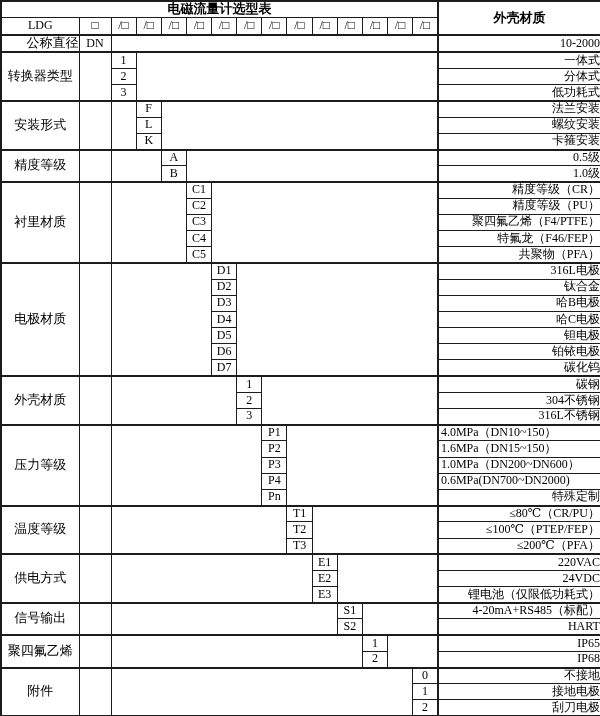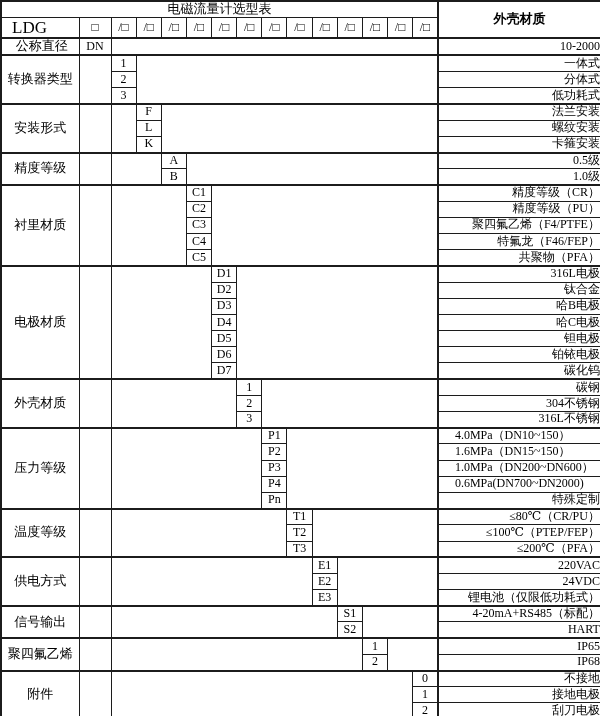--- a/index.html
+++ b/index.html
@@ -13,30 +13,30 @@
     font-size:12px;color:#000;background:#fff;
   }
   col.c-label{width:78px;}
   col.c-dn{width:32px;}
   col.c-code{width:25.15px;}
   col.c-desc{width:163px;}
   td{padding:0;text-align:center;vertical-align:middle;overflow:hidden;white-space:nowrap;line-height:1.15;}
   tr.trow{height:16.2px;}
   tr.title-row{height:15px;}
   tr.ldg-row{height:18px;}
-  td.title-cell{border-bottom:1px solid #1c1c1c;font-weight:normal;font-size:13px;}
+  td.title-cell{border-bottom:1px solid #1c1c1c;font-weight:bold;font-size:13px;}
   td.funchdr{border-left:2px solid #1c1c1c;font-weight:bold;font-size:13px;}
   td.lbl{border-right:1px solid #1c1c1c;font-size:13px;}
-  td.lbl-left{text-align:center;padding-left:3px;}
-  td.ldg-lbl{text-align:left;padding-left:10px;font-size:17px;}
+  td.lbl-left{text-align:right;padding-left:3px;}
+  td.ldg-lbl{text-align:left;padding-left:26px;font-size:12px;}
   td.dncol{border-right:1px solid #1c1c1c;}
   td.code{border:1px solid #1c1c1c;}
   td.slot{border:1px solid #1c1c1c;font-size:12px;}
   td.desc{border-left:2px solid #1c1c1c;border-top:1px solid #1c1c1c;text-align:right;}
-  td.desc.left{text-align:left;padding-left:16px;}
+  td.desc.left{text-align:left;padding-left:2px;}
   td.gapL,td.gapR{border-top:1px solid #1c1c1c;}
   tr.cat-first td{border-top:2px solid #1c1c1c;}
 </style>
 </head>
 <body>
 
 <div id="stage">
   <table class="sel">
     <colgroup>
       <col class="c-label">

